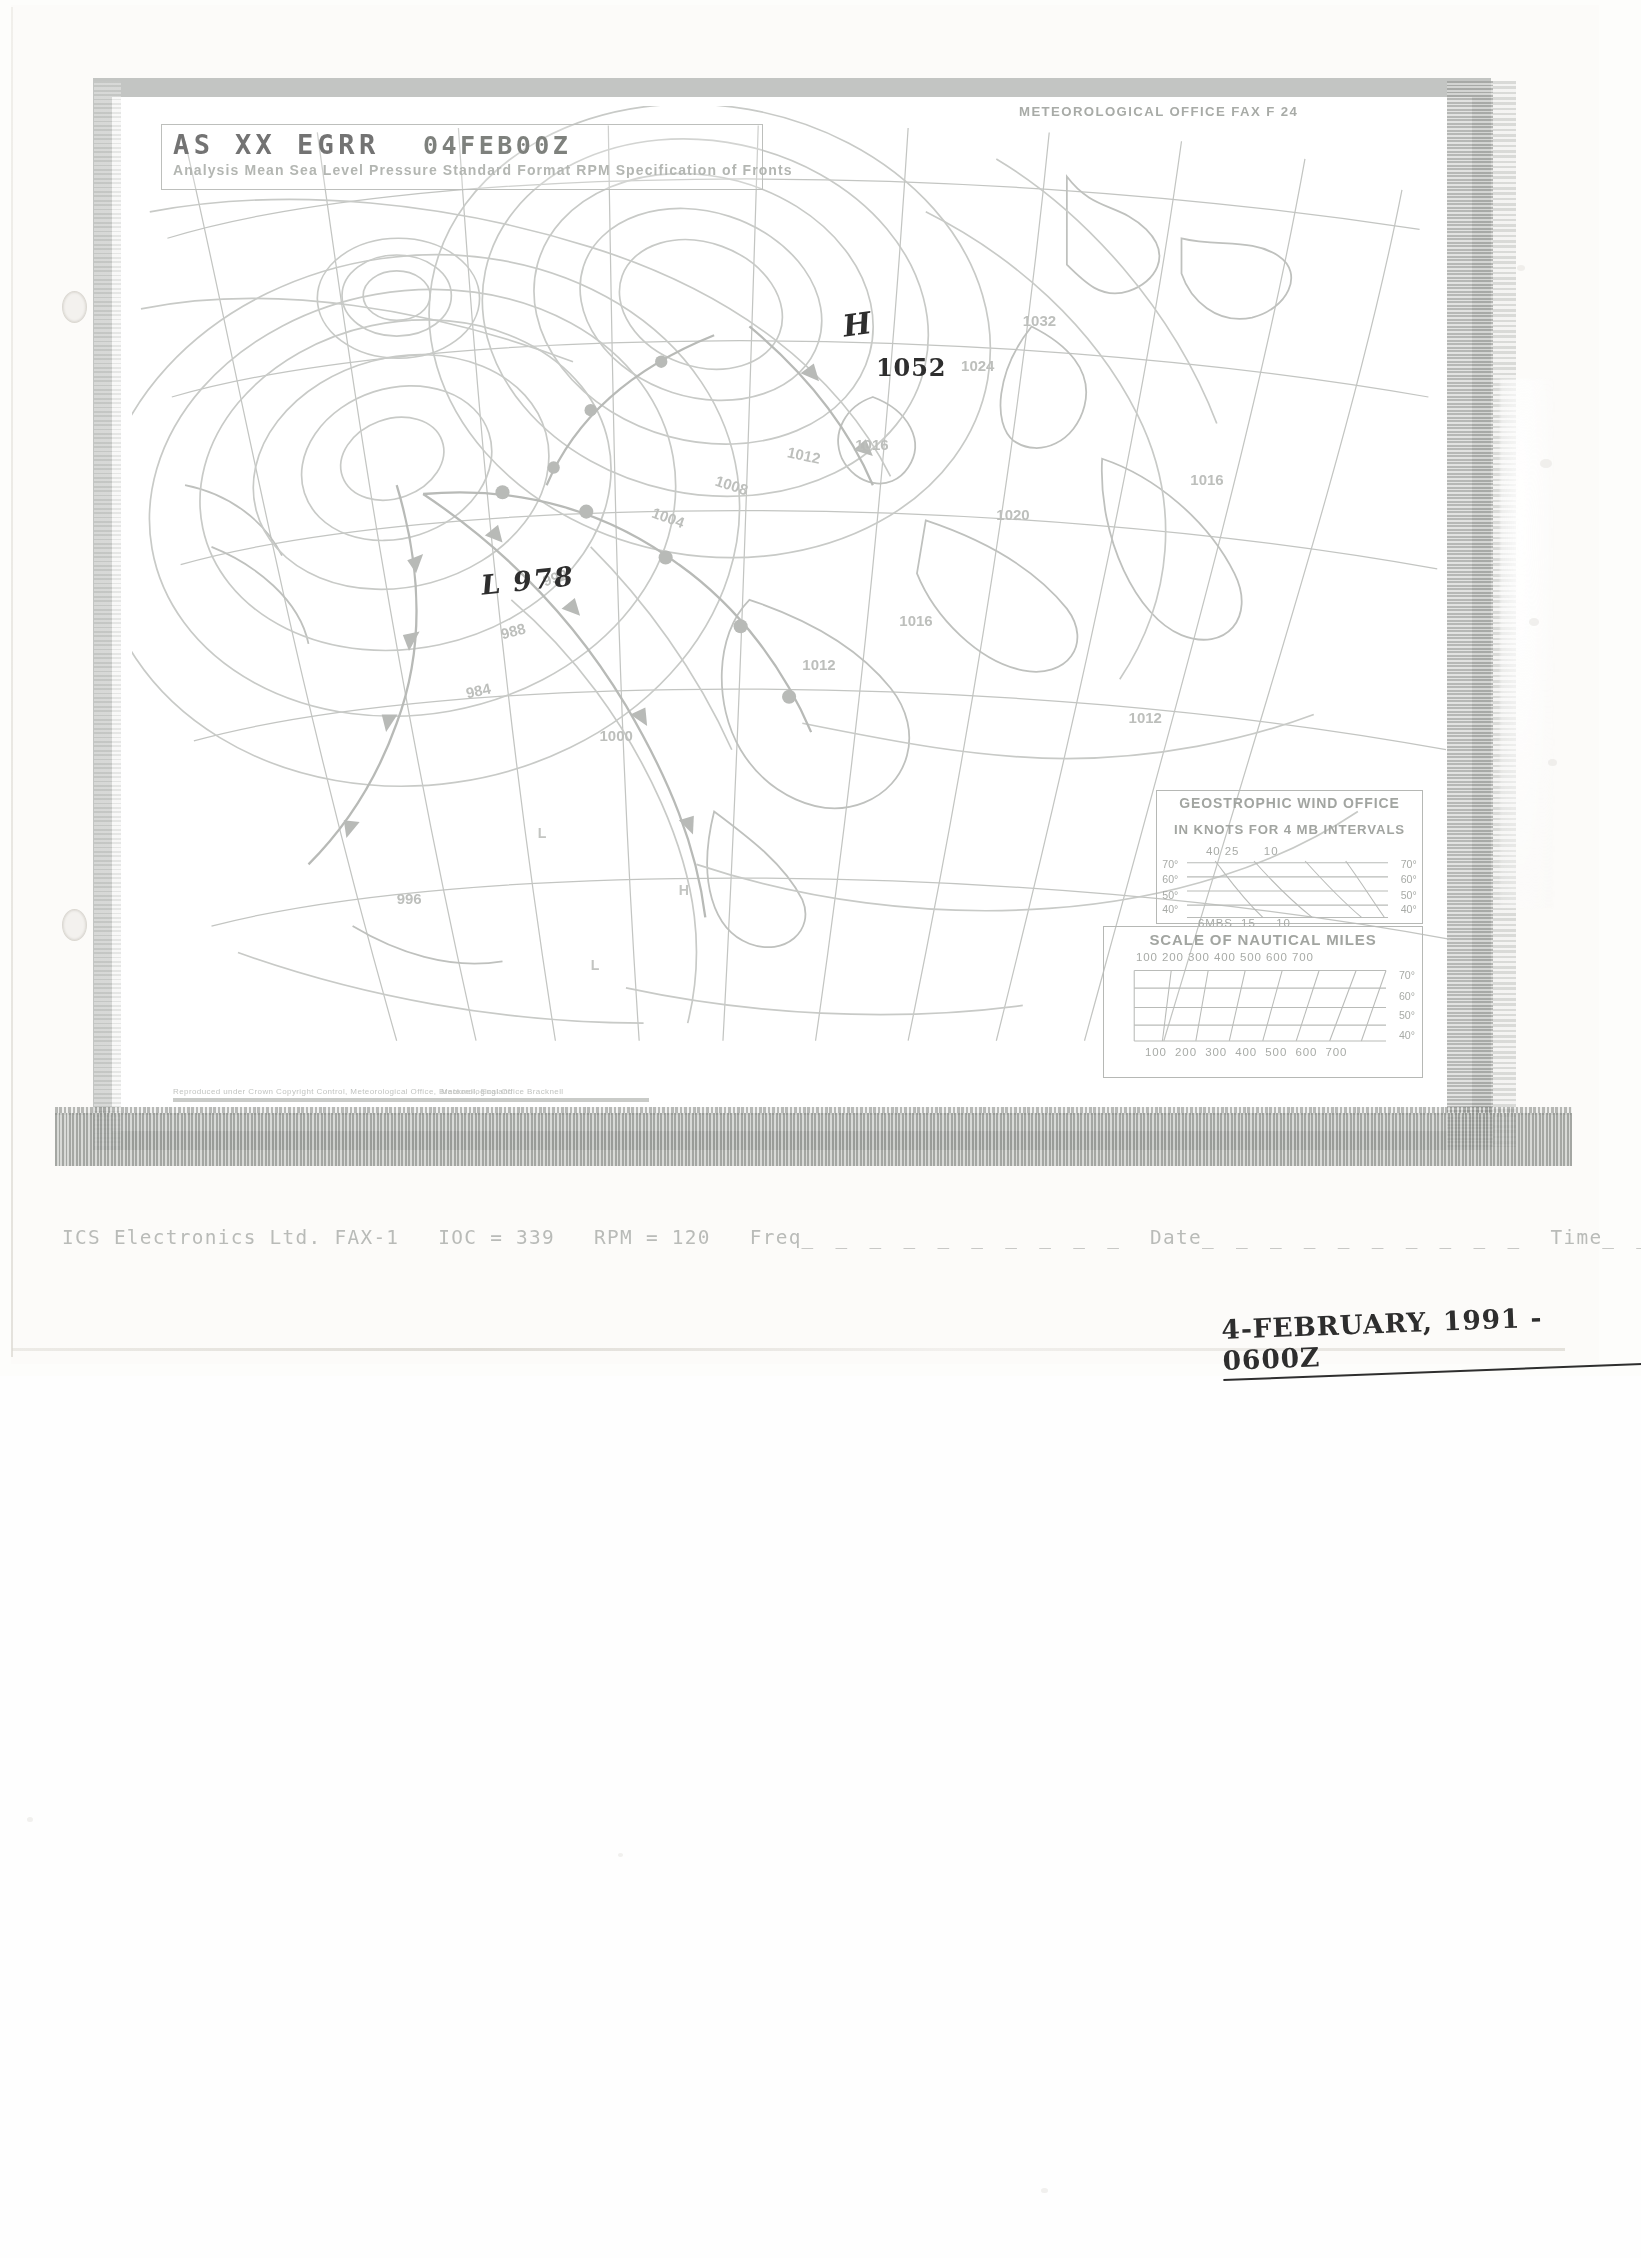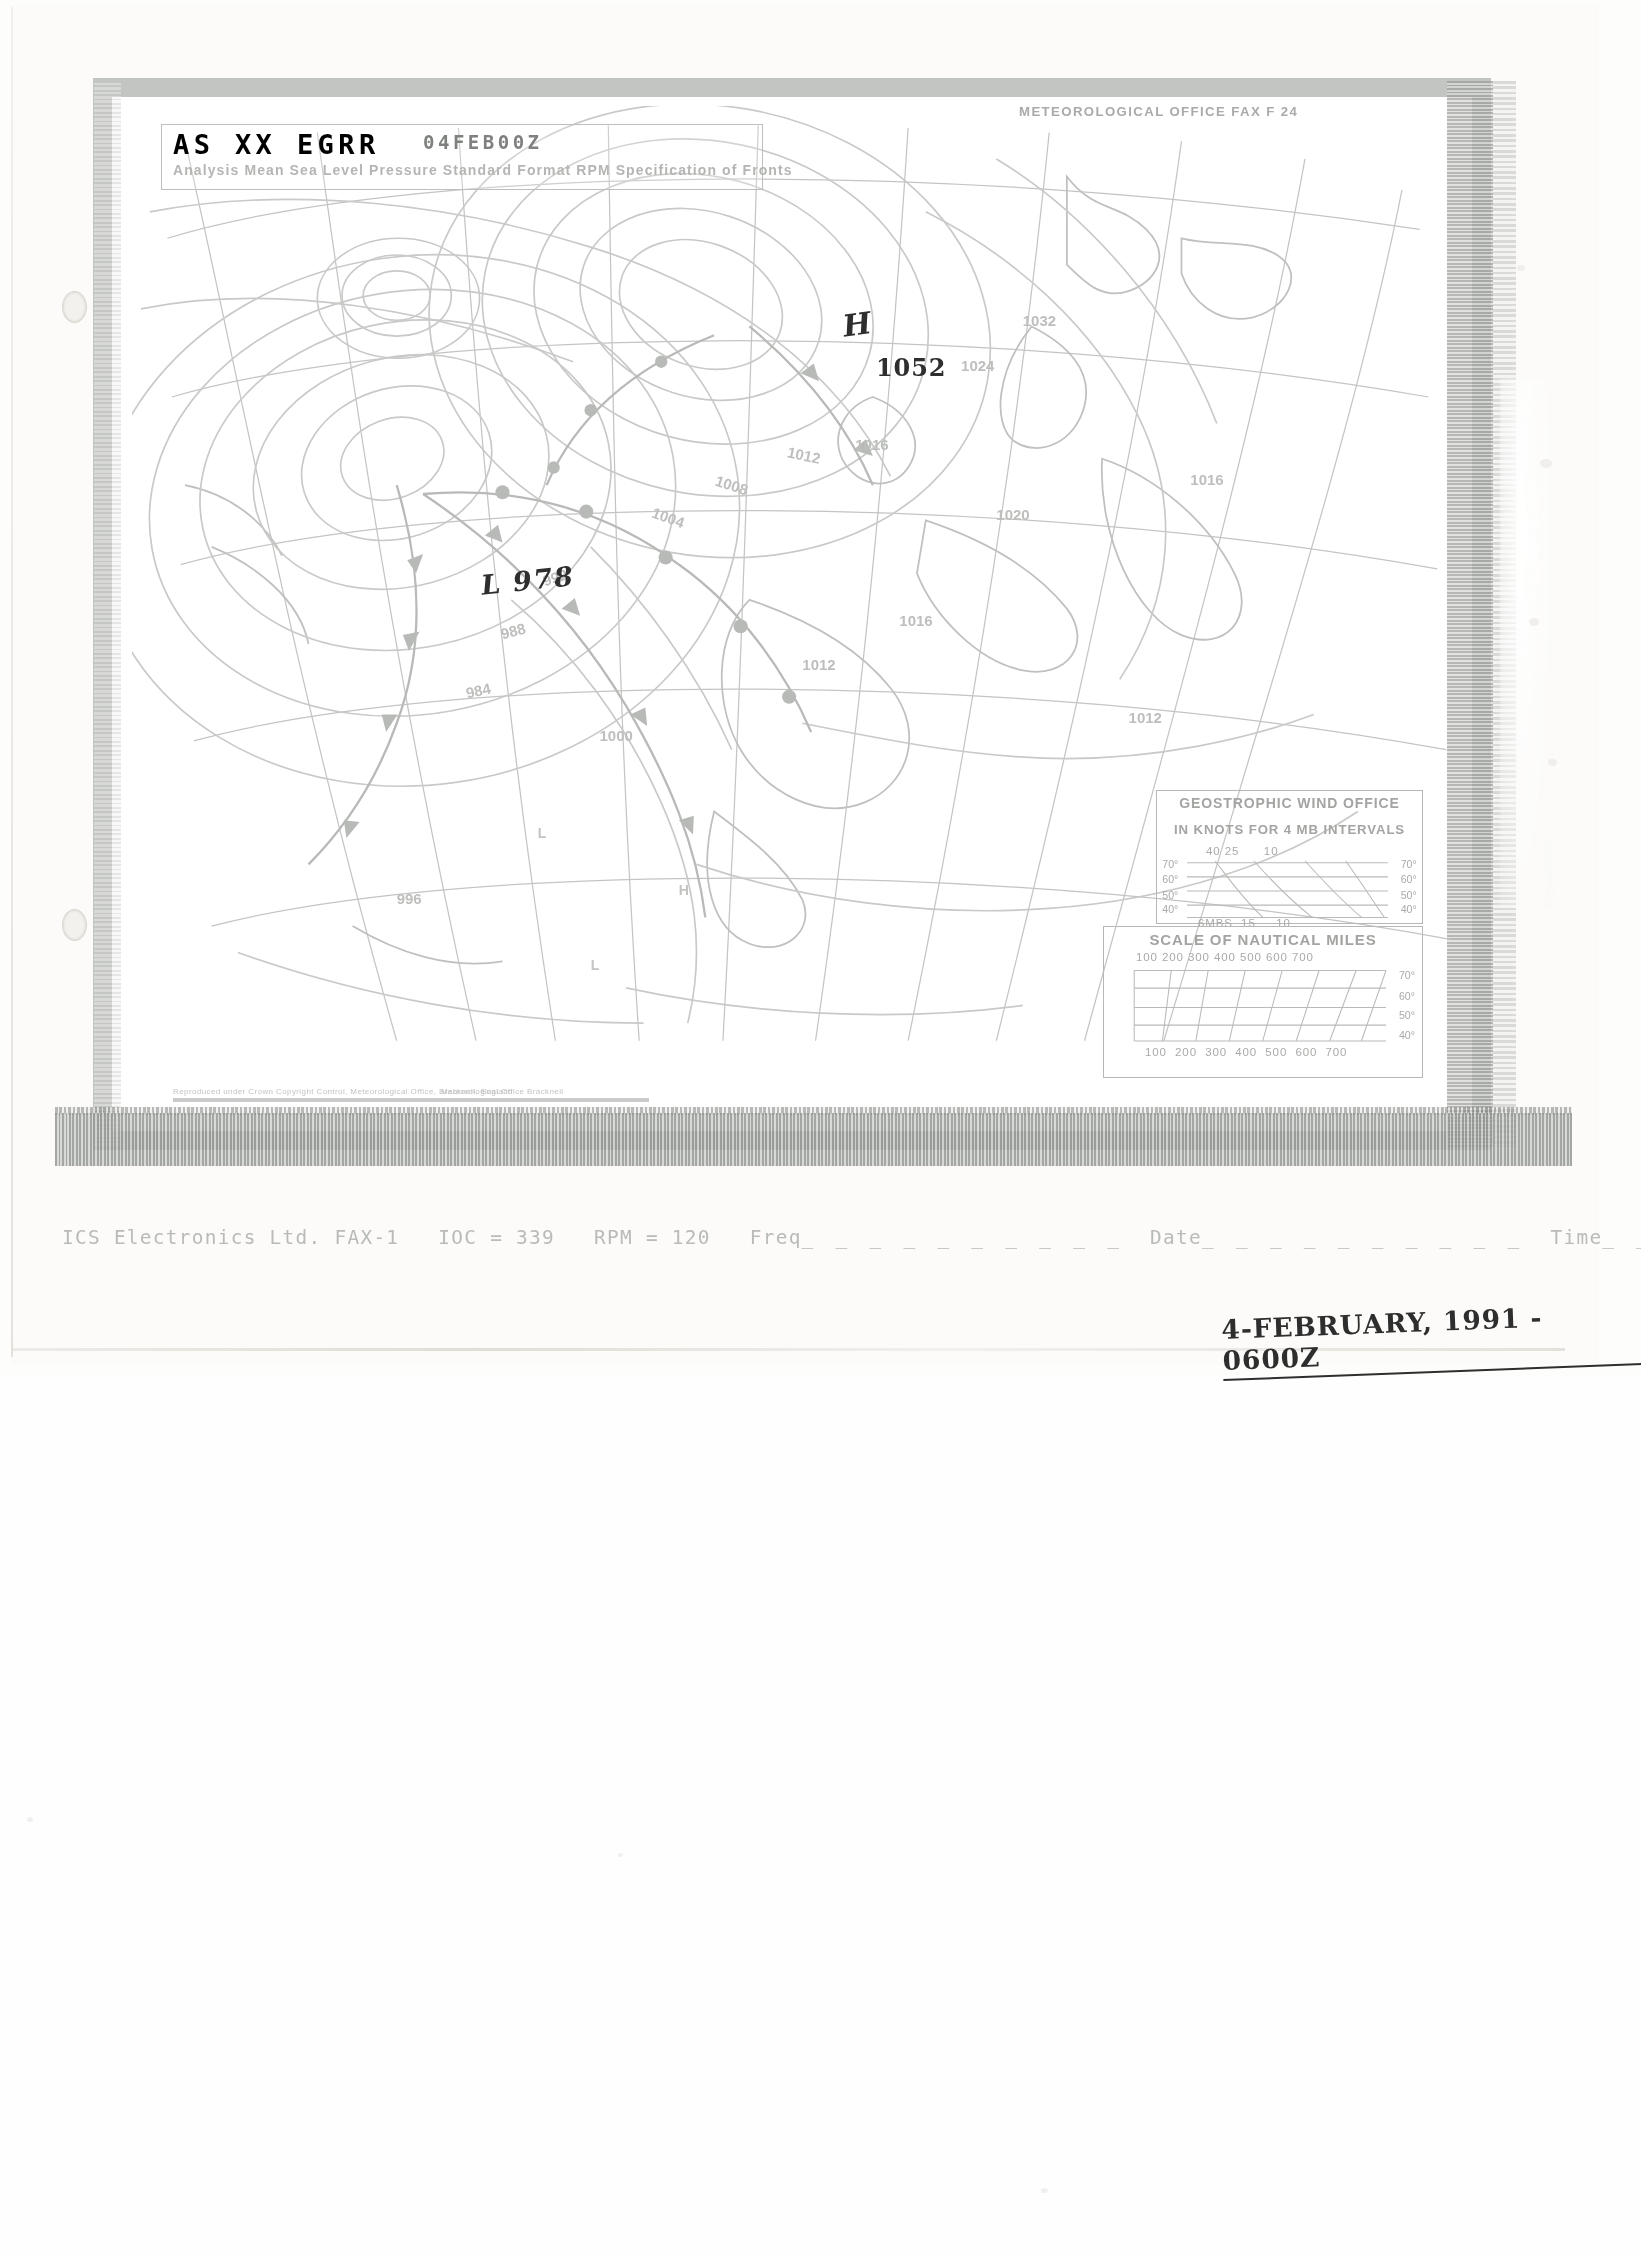--- a/index.html
+++ b/index.html
@@ -146,28 +146,28 @@
     width: 600px; height: 64px;
     border: 1.8px solid #bdbfbc;
     background: rgba(255,255,255,0.2);
   }
   .chart-callsign {
     position: absolute;
     left: 173px; top: 129px;
     font-family: "DejaVu Sans Mono", monospace;
     font-size: 27px;
     letter-spacing: 4.4px;
-    color: #000000;
+    color: #737373;
     font-weight: bold;
   }
   .chart-datetime {
     position: absolute;
     left: 423px; top: 131px;
     font-family: "DejaVu Sans Mono", monospace;
-    font-size: 19px;
+    font-size: 25px;
     letter-spacing: 3.5px;
     color: #7e817d;
     font-weight: bold;
   }
   .chart-subtitle {
     position: absolute;
     left: 173px; top: 162px;
     font-family: "Liberation Sans", sans-serif;
     font-size: 14px;
     letter-spacing: 1.1px;

